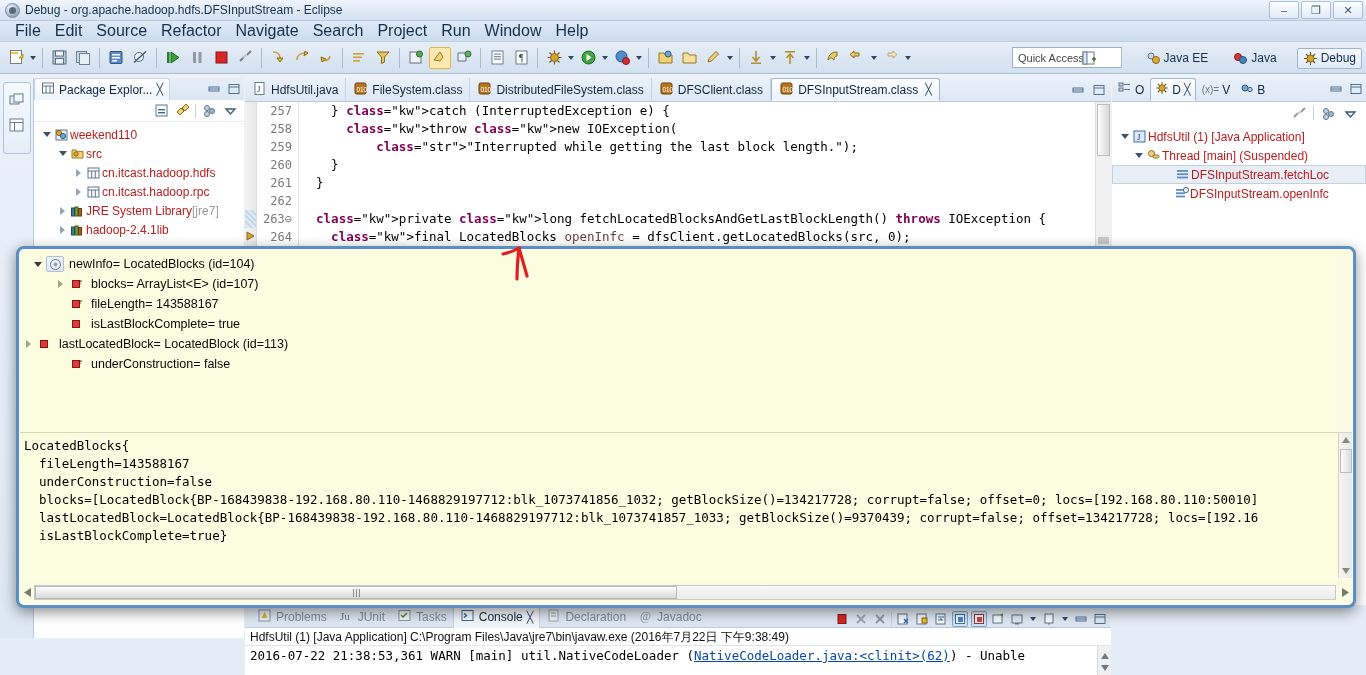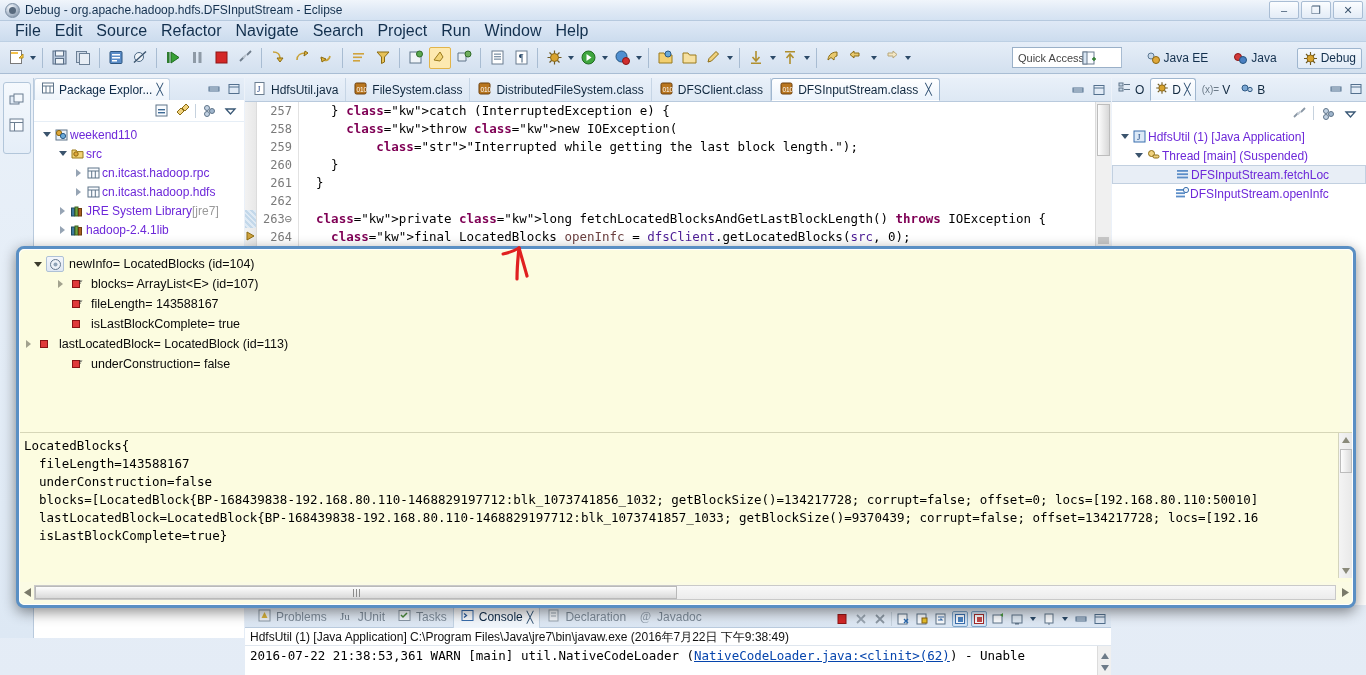--- a/index.html
+++ b/index.html
@@ -143,21 +143,21 @@
   }
   .twist i.closed {
     border-top: 4px solid transparent; border-bottom: 4px solid transparent;
     border-left: 5px solid #96a4b4; display:block;
   }
   .twist i.open {
     border-left: 4px solid transparent; border-right: 4px solid transparent;
     border-top: 5px solid #3b546d; display:block;
   }
   .tico { width: 17px; height: 16px; flex: none; display:flex; align-items:center; justify-content:center; }
-  .tlabel { font-size: 12px; color: #6d28d9; }
+  .tlabel { font-size: 12px; color: #b91c1c; }
   .tdim { color: #9a9a9a; }
 
   
   .editor {
     position: absolute; left: 245px; top: 78px; width: 866px; height: 527px;
     background: #fff;
   }
   .ed-tabrow {
     height: 24px; background: linear-gradient(#e9f0f9,#dde8f4);
     display: flex; align-items: flex-end; position: relative;
@@ -189,21 +189,21 @@
     background: #fff; border-right: 1px solid #e2e2e2;
   }
   .ln {
     height: 18px; line-height: 18px; text-align: right;
     padding-right: 6px; color: #7a7a7a; font-size: 12px;
     font-family: "DejaVu Sans Mono", monospace;
   }
   .code-lines { position: absolute; left: 56px; top: 0; right: 22px; }
   .cl { height: 18px; line-height: 18px; white-space: pre; color: #000; }
   .kw { color: #7f0055; font-weight: bold; }
-  .fld { color: #4c1d95; }
+  .fld { color: #000000; }
   .loc { color: #6a3e3e; }
   .ed-vscroll {
     position: absolute; right: 0; top: 0; width: 16px; bottom: 0;
     background: #f0f0f0; border-left: 1px solid #dcdcdc;
   }
   .ed-vscroll .thumb {
     position: absolute; top: 2px; left: 1px; width: 13px; height: 52px;
     background: linear-gradient(90deg,#fdfdfd,#d8d8d8); border: 1px solid #bdbdbd;
   }
   .ed-vscroll .marker {
@@ -735,35 +735,35 @@
             <i class="closed"></i>
           </span>
           <span class="tico">
             <svg width="15" height="15">
               <rect x="2" y="3" width="11" height="10" fill="#fafcff" stroke="#5f7489"></rect>
               <line x1="2" y1="6" x2="13" y2="6" stroke="#5f7489"></line>
               <line x1="5.7" y1="6" x2="5.7" y2="13" stroke="#5f7489"></line>
               <line x1="9.3" y1="6" x2="9.3" y2="13" stroke="#5f7489"></line>
             </svg>
           </span>
-          <span class="tlabel">cn.itcast.hadoop.rpc</span>
+          <span class="tlabel">cn.itcast.hadoop.hdfs</span>
         </div>
         <div class="tnode" style="padding-left: 38px;">
           <span class="twist">
             <i class="closed"></i>
           </span>
           <span class="tico">
             <svg width="15" height="15">
               <rect x="2" y="3" width="11" height="10" fill="#fafcff" stroke="#5f7489"></rect>
               <line x1="2" y1="6" x2="13" y2="6" stroke="#5f7489"></line>
               <line x1="5.7" y1="6" x2="5.7" y2="13" stroke="#5f7489"></line>
               <line x1="9.3" y1="6" x2="9.3" y2="13" stroke="#5f7489"></line>
             </svg>
           </span>
-          <span class="tlabel">cn.itcast.hadoop.hdfs</span>
+          <span class="tlabel">cn.itcast.hadoop.rpc</span>
         </div>
         <div class="tnode" style="padding-left: 22px;">
           <span class="twist">
             <i class="closed"></i>
           </span>
           <span class="tico">
             <svg width="15" height="15">
               <rect x="1.5" y="5" width="3" height="8" fill="#3f7a9e" stroke="#1f4a63"></rect>
               <rect x="5" y="4" width="3" height="9" fill="#6fa33f" stroke="#3a6020"></rect>
               <rect x="8.5" y="5.5" width="3" height="7.5" fill="#a8601f" stroke="#6b3a10"></rect>

